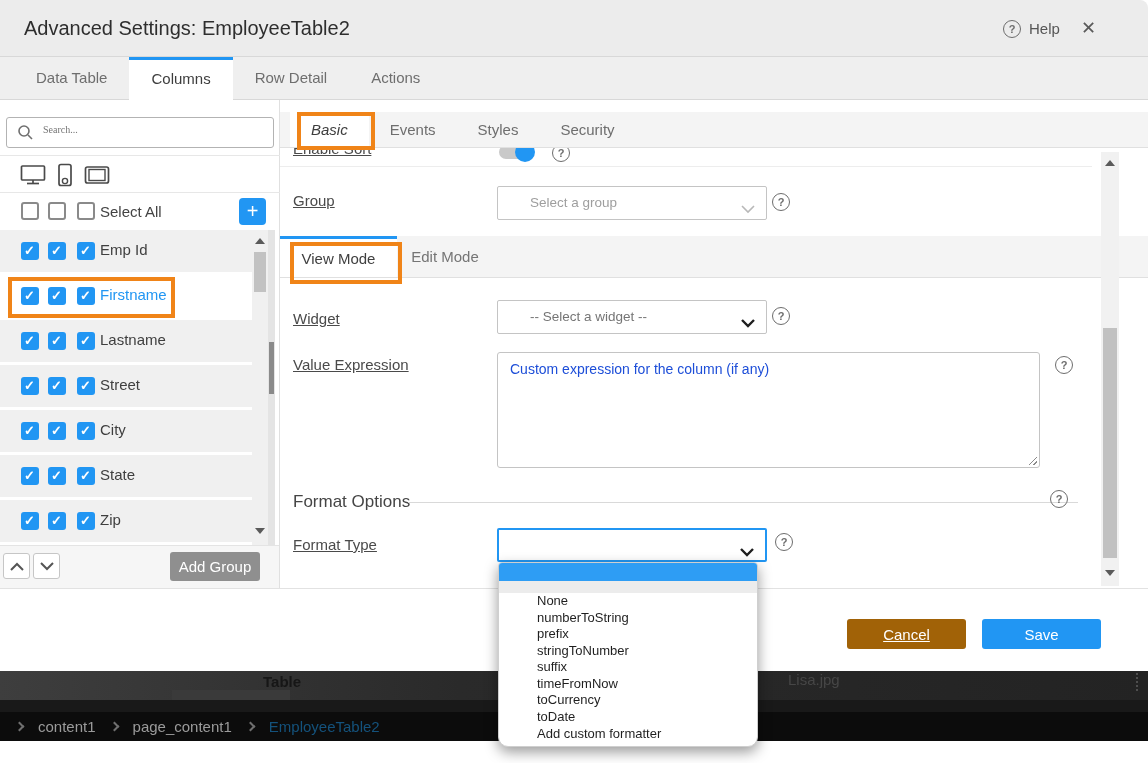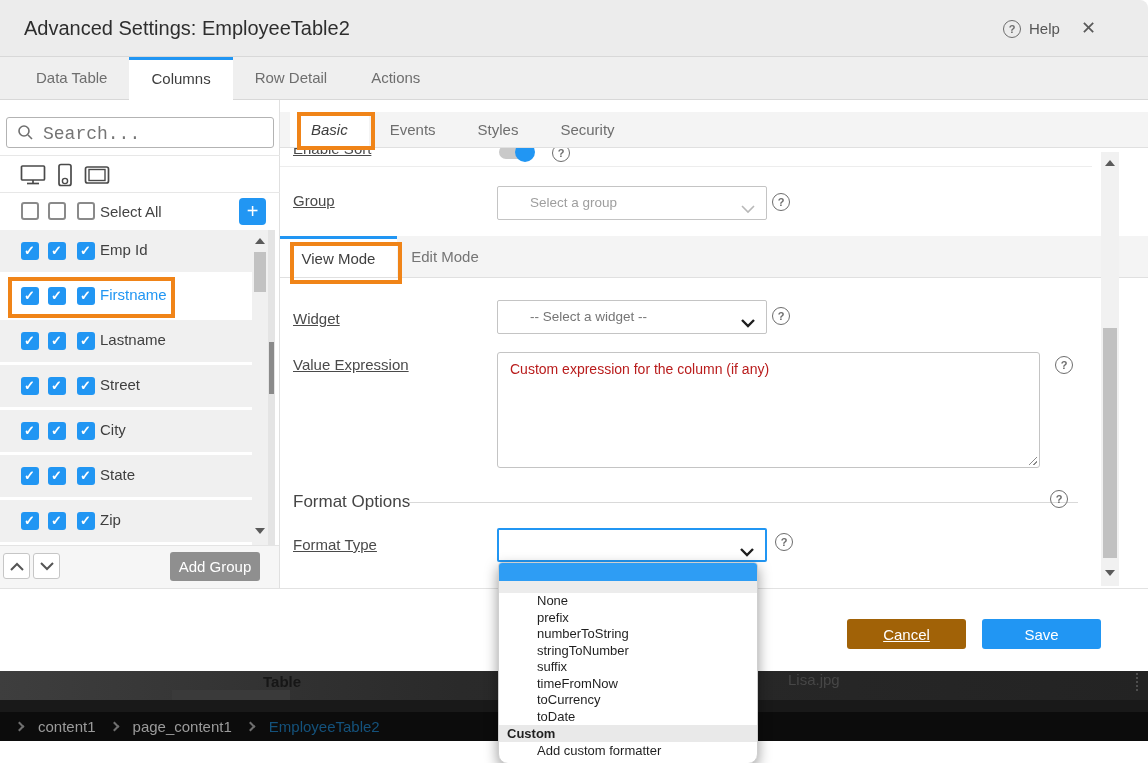--- a/index.html
+++ b/index.html
@@ -17,21 +17,21 @@
 
   
   #main-tabs { position:absolute; left:0; top:57px; width:1148px; height:43px; background:#efefef; border-bottom:1px solid #d8d8d8; display:flex; align-items:stretch; padding-left:14px; }
   .mtab { line-height:42px; padding:0 22px; font-size:15px; color:#6e6e6e; cursor:pointer; }
   .mtab.active { background:#fff; color:#3d3d3d; border-top:3px solid #2196f3; line-height:38px; margin-bottom:-1px; position:relative; z-index:1; }
 
   
   #sidebar { position:absolute; left:0; top:100px; width:280px; height:488px; background:#fff; border-right:1px solid #e0e0e0; }
   #search-box { position:absolute; left:6px; top:17px; width:268px; height:31px; border:1px solid #b3b3b3; border-radius:3px; background:#fff; }
   #search-icon { position:absolute; left:10px; top:6px; }
-  #search-ph { position:absolute; left:36px; top:6px; font-size:18px; color:#3b82f6; border:none; outline:none; width:200px; background:transparent; font-family:Liberation Mono, monospace; }
+  #search-ph { position:absolute; left:36px; top:6px; font-size:10px; color:#3b82f6; border:none; outline:none; width:200px; background:transparent; font-family:Liberation Serif, serif; }
   .sb-div { position:absolute; left:0; width:280px; height:1px; background:#e7e7e7; }
   #device-row { position:absolute; left:20px; top:59px; display:flex; gap:10px; align-items:center; height:32px; }
   .dev-ic { cursor:pointer; display:flex; }
   #selectall-row { position:absolute; left:0; top:93px; width:280px; height:37px; }
   .cb { position:absolute; width:18px; height:18px; border-radius:3px; border:2px solid #8a8a8a; background:#fff; cursor:pointer; }
   .cb.on { border:none; background:#2196f3; }
   .cb.on::after { content:"✓"; color:#fff; font-size:13px; font-weight:bold; position:absolute; left:3px; top:1px; }
   .cb.c1 { left:21px; } .cb.c2 { left:48px; } .cb.c3 { left:77px; }
   #selectall-row .cb { top:9px; }
   #selectall-label { position:absolute; left:100px; top:10px; font-size:15px; color:#434343; }
@@ -85,21 +85,21 @@
   .modetab.active { width:117px; background:#fff; border-top:3px solid #2196f3; color:#3f3f3f; }
   .modetab.idle { width:96px; }
 
   #widget-label { top:210px; }
   #widget-select { top:200px; }
   #widget-select .sel-ph { color:#757575; }
   #widget-help { position:absolute; left:492px; top:207px; z-index:1; }
 
   #ve-label { top:256px; }
   #ve-textarea { position:absolute; left:217px; top:252px; width:543px; height:116px; border:1px solid #c4c4c4; border-radius:3px; background:#fff; z-index:1; cursor:text; }
-  #ve-ph { position:absolute; left:12px; top:8px; font-size:14px; color:#b91c1c; }
+  #ve-ph { position:absolute; left:12px; top:8px; font-size:14px; color:#1d4ed8; }
   #ve-resize { position:absolute; right:2px; bottom:2px; width:10px; height:10px; background:repeating-linear-gradient(315deg, transparent 0 2px, #8a8a8a 2px 3px); clip-path:polygon(100% 0, 100% 100%, 0 100%); }
   #ve-help { position:absolute; left:775px; top:256px; z-index:1; }
 
   #fo-title { position:absolute; left:13px; top:392px; font-size:17px; color:#454545; z-index:1; }
   #fo-line { position:absolute; left:128px; top:402px; width:670px; height:1px; background:#d9d9d9; z-index:1; }
   #fo-help { position:absolute; left:770px; top:390px; z-index:1; }
 
   #ft-label { top:436px; }
   #ft-select { top:428px; border:2px solid #2196f3; }
   #ft-help { position:absolute; left:495px; top:433px; z-index:1; }
@@ -356,26 +356,25 @@
   <span class="crumb-item">page_content1</span>
   <span class="crumb-chev"></span>
   <span class="crumb-item current">EmployeeTable2</span>
 </div>
 <div id="bottom-white"></div>
 
 <div id="dropdown">
   <div class="dd-sel"></div>
   <div class="dd-gap"></div>
   <div class="dd-opt">None</div>
+  <div class="dd-opt">numberToString</div>
   <div class="dd-opt">prefix</div>
-  <div class="dd-opt">numberToString</div>
   <div class="dd-opt">stringToNumber</div>
   <div class="dd-opt">suffix</div>
   <div class="dd-opt">timeFromNow</div>
   <div class="dd-opt">toCurrency</div>
   <div class="dd-opt">toDate</div>
-  <div class="dd-group">Custom</div>
   <div class="dd-groupopt">Add custom formatter</div>
 </div>
 
 <div id="annot-firstname" class="annot"></div>
 <div id="annot-basic" class="annot"></div>
 <div id="annot-viewmode" class="annot"></div>
 
 </body></html>

